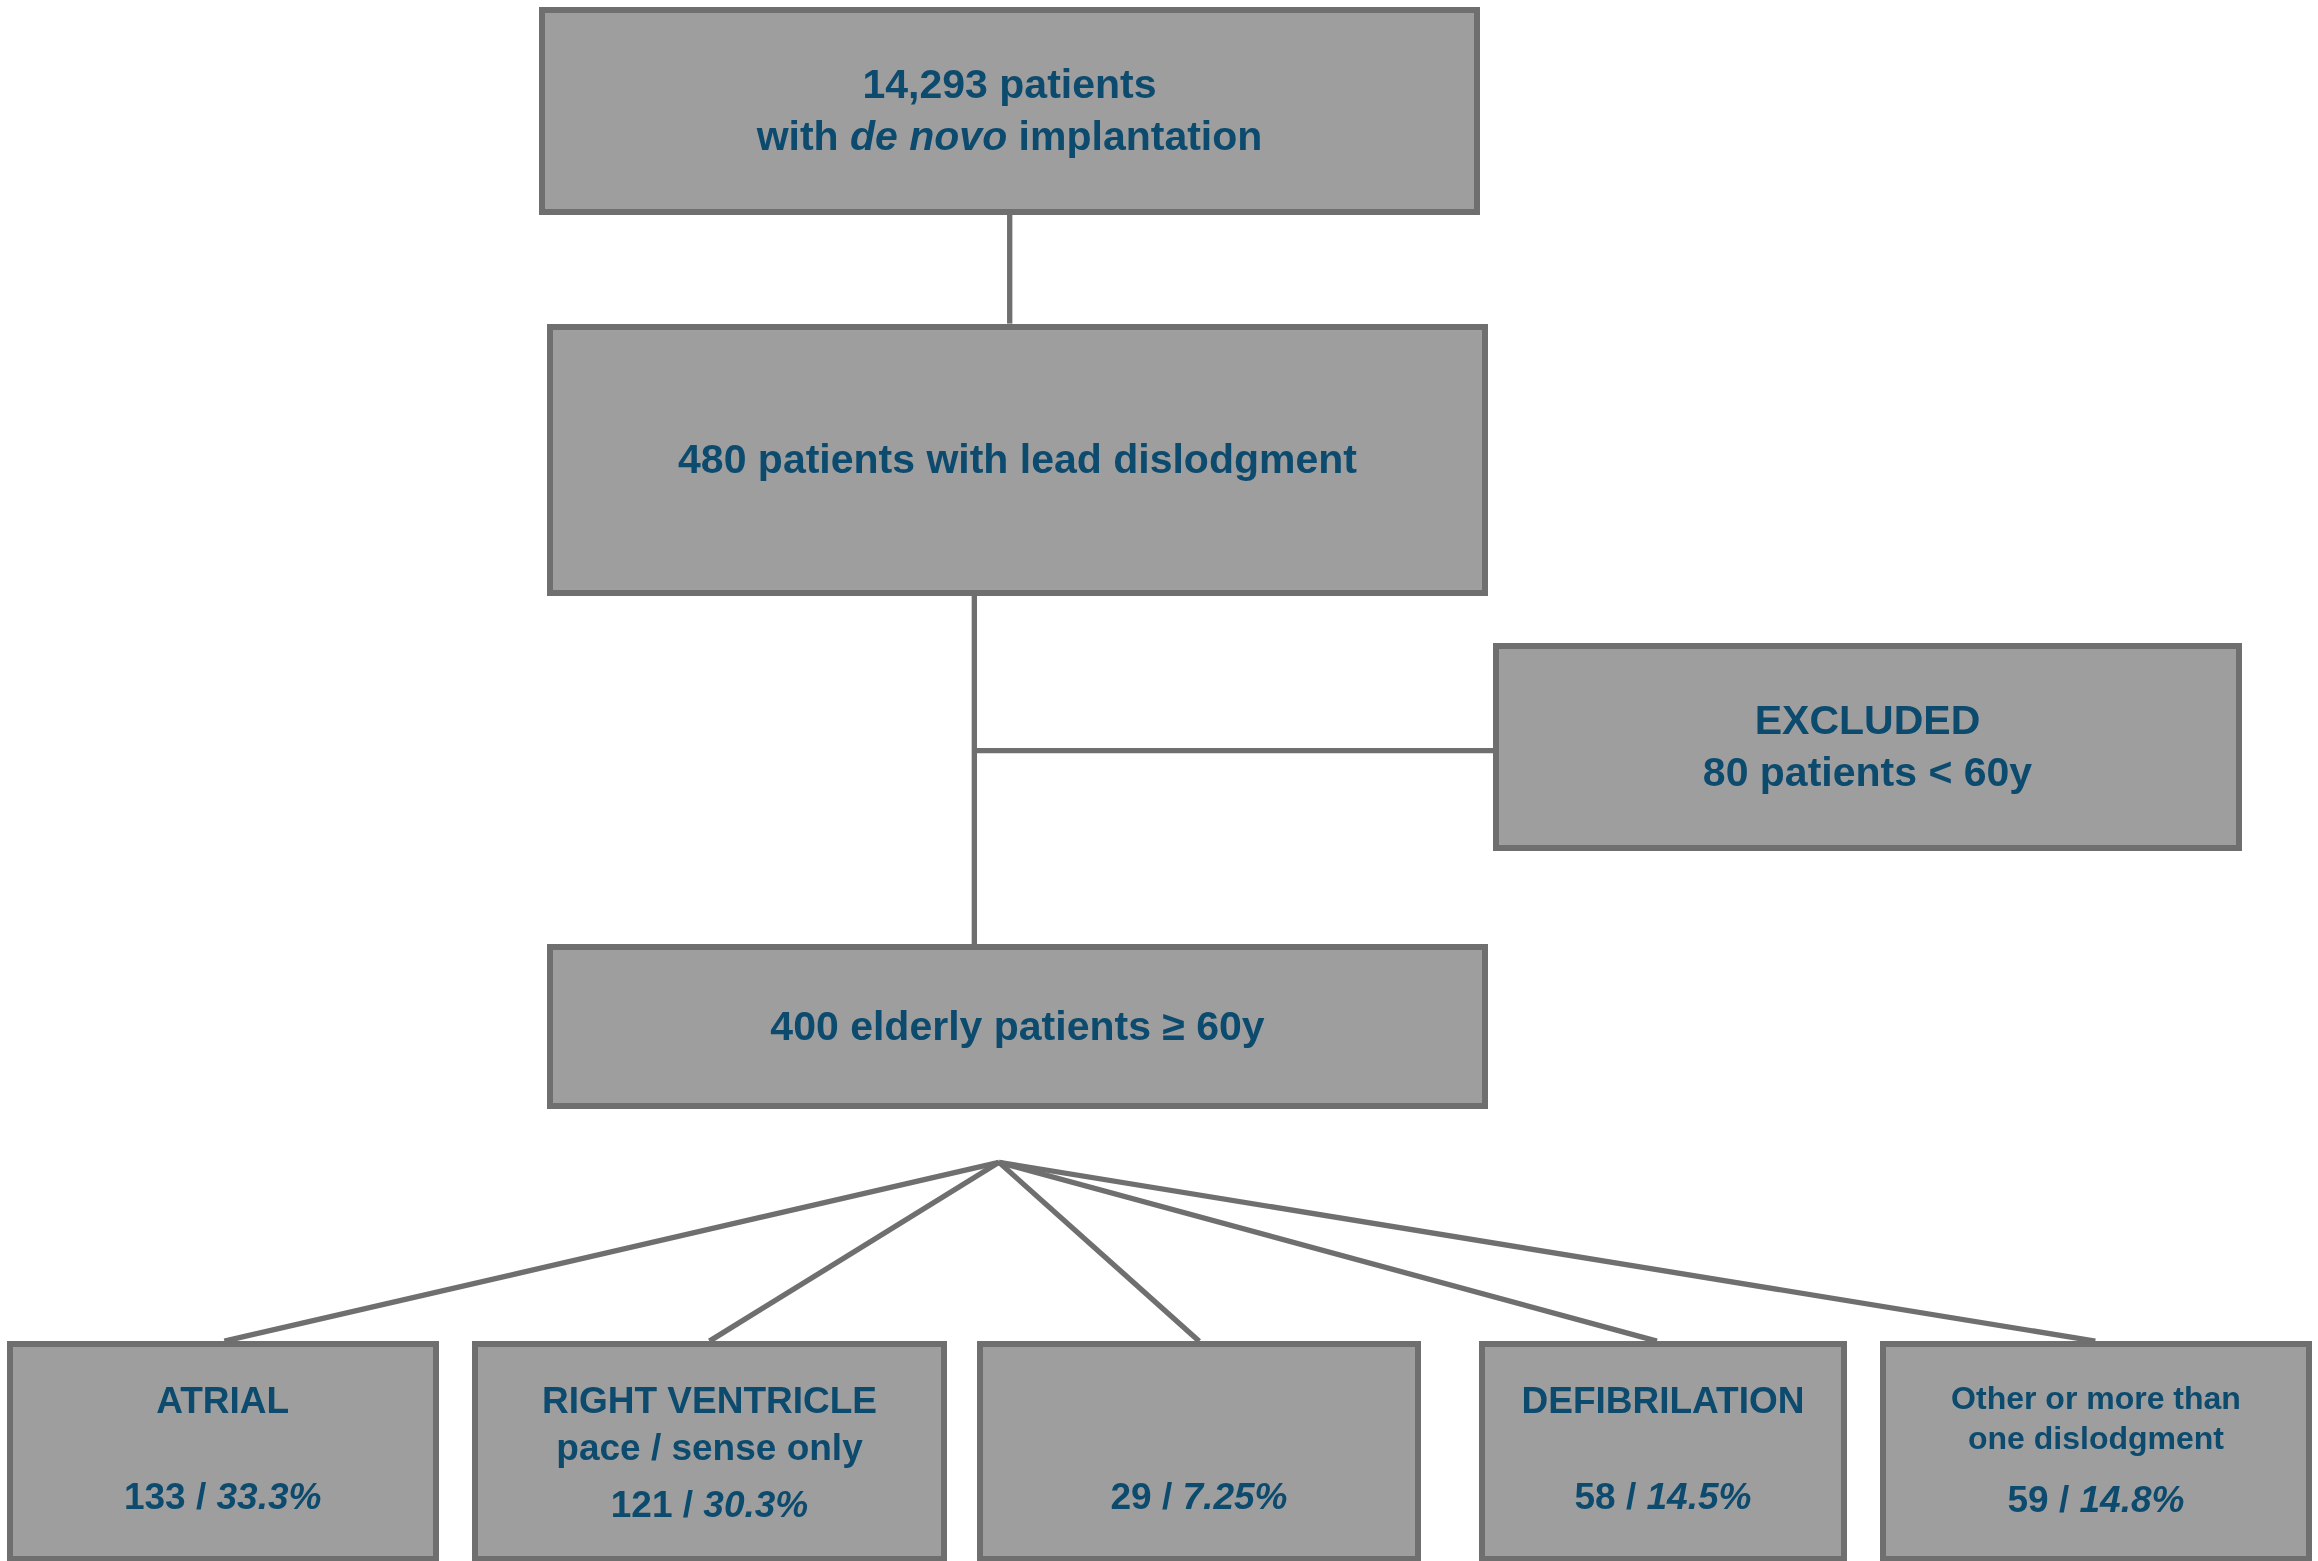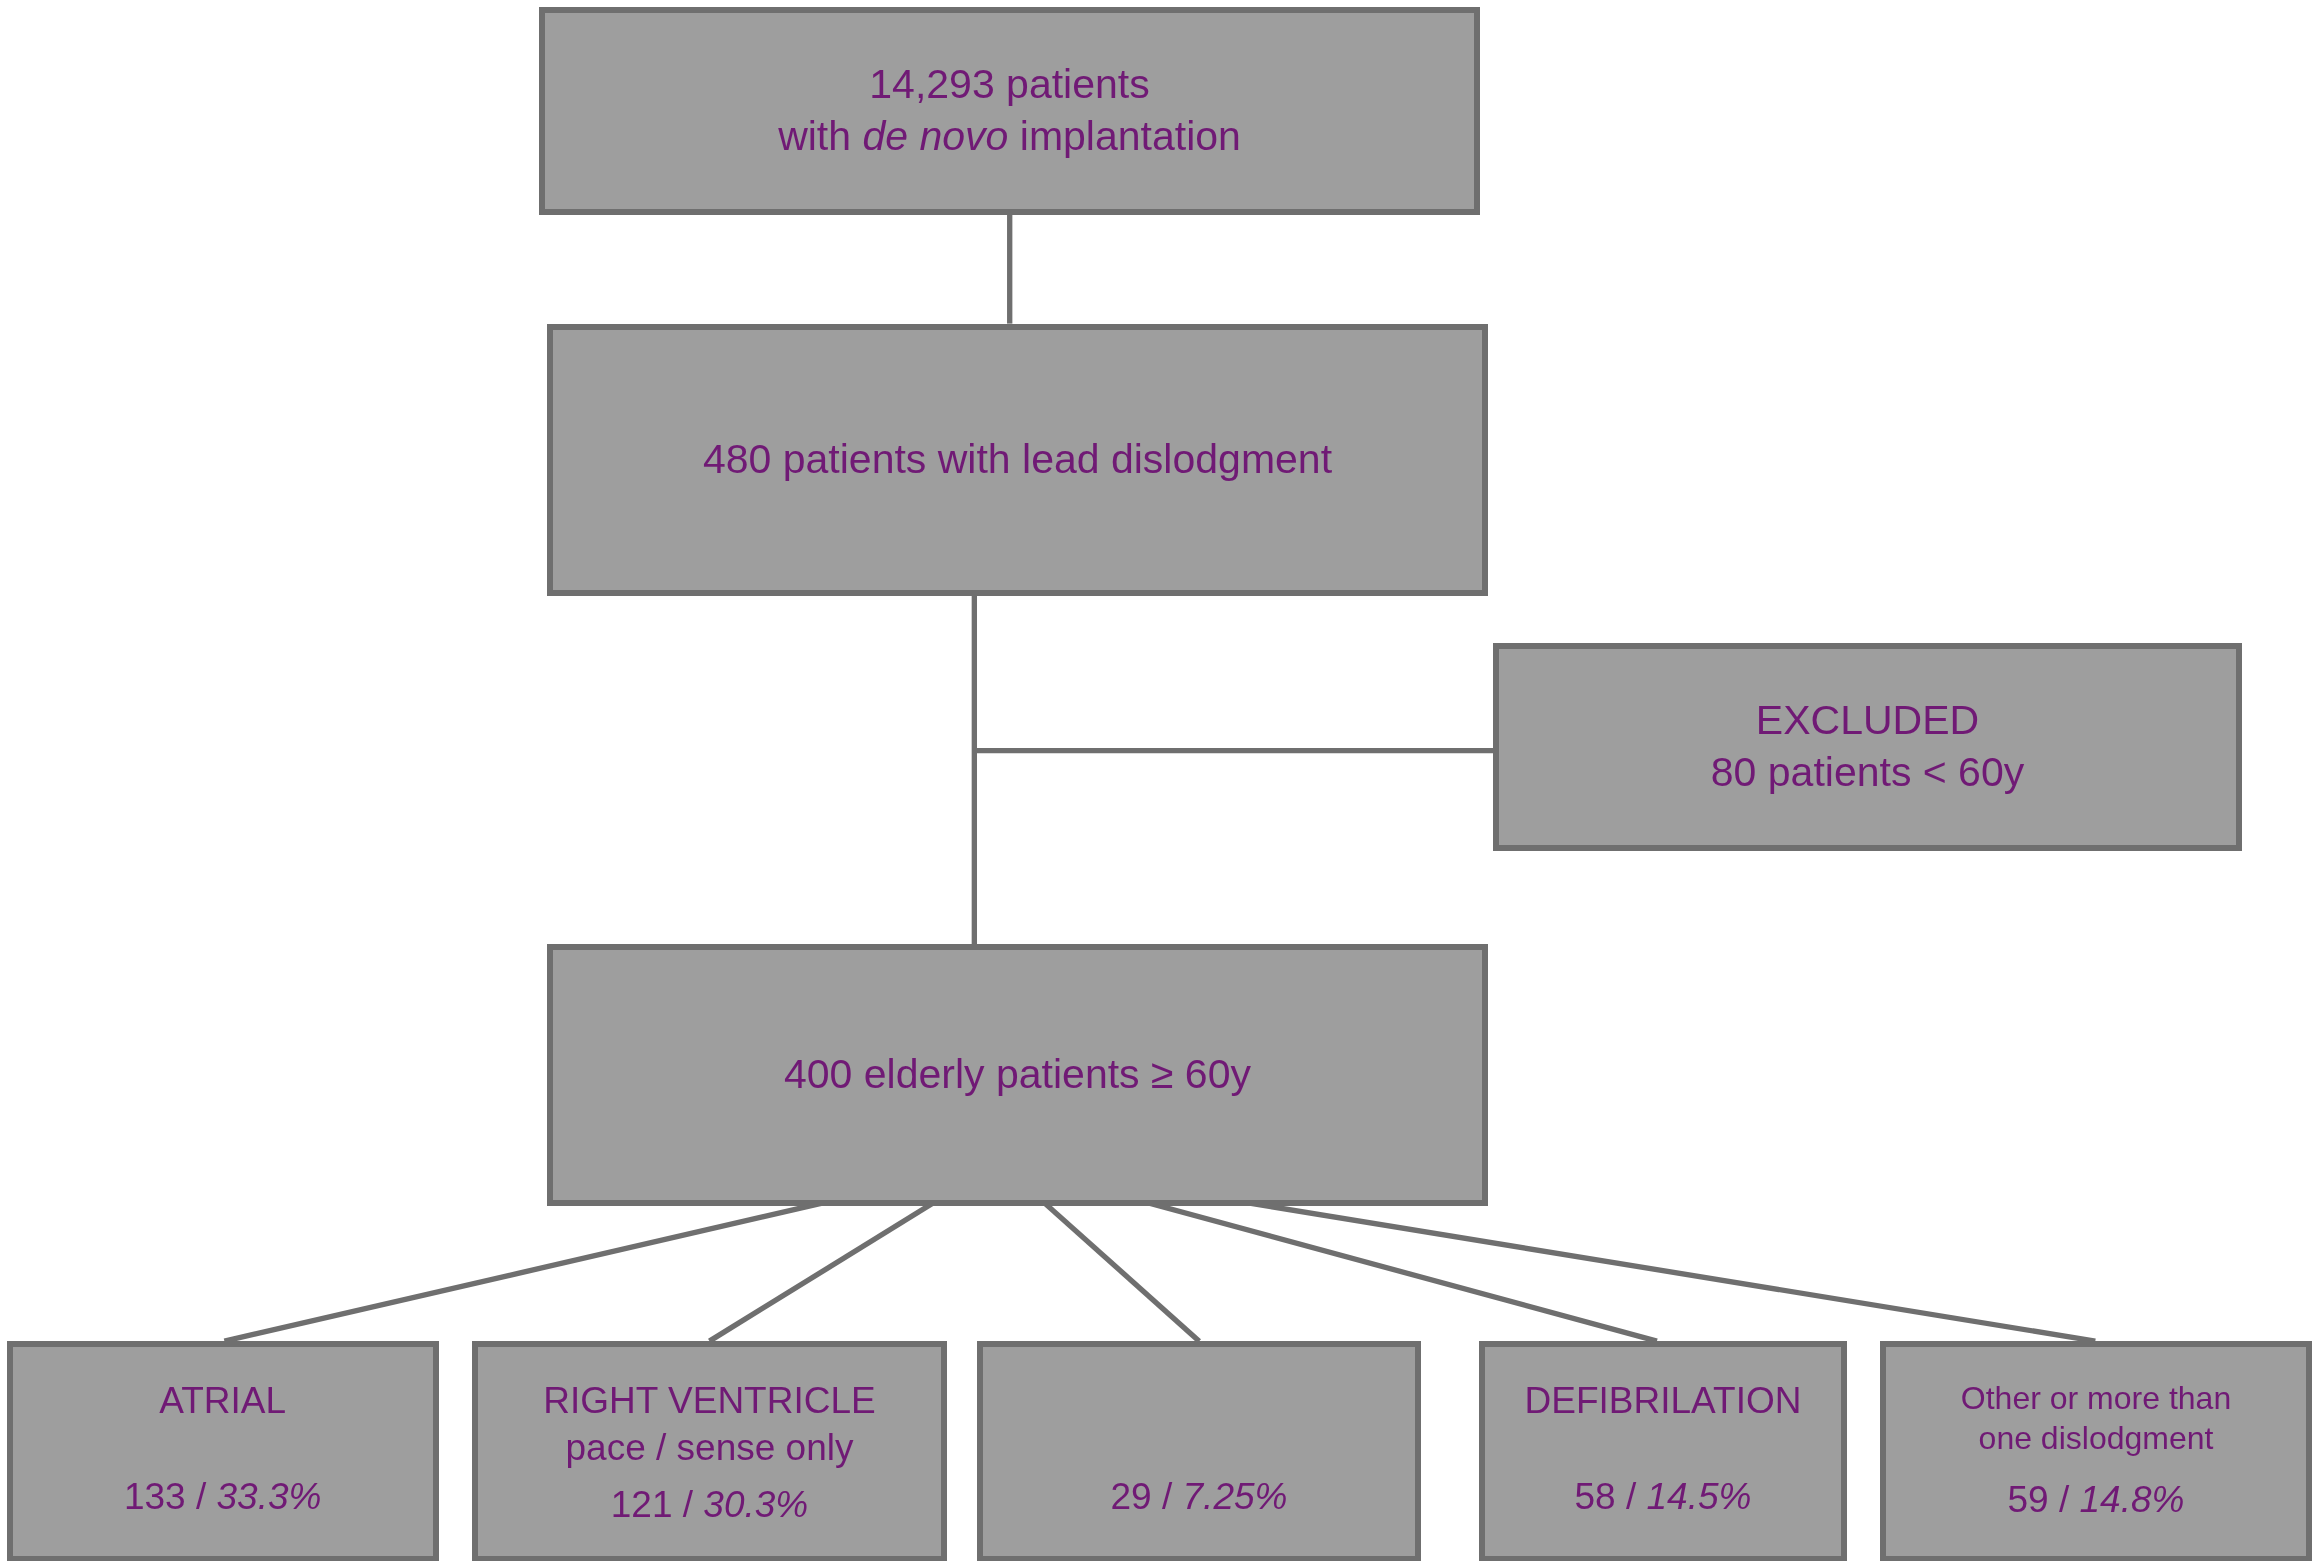--- a/index.html
+++ b/index.html
@@ -22,38 +22,38 @@
     top: 0;
     width: 2319px;
     height: 1562px;
     pointer-events: none;
   }
   .node {
     position: absolute;
     box-sizing: border-box;
     background: #9e9e9e;
     border: 6px solid #6f6f6f;
-    color: #701a75;
+    color: #0c4a6e;
     display: flex;
     flex-direction: column;
     align-items: center;
     justify-content: center;
     text-align: center;
-    font-weight: normal;
+    font-weight: bold;
     line-height: 1.26;
     z-index: 3;
   }
   .node .line { display: block; white-space: nowrap; }
   .node .it { font-style: italic; }
 
   
   #node-total      { left: 539px;  top: 6.7px;   width: 941px; height: 208px; font-size: 41px; }
   #node-dislodg    { left: 547px;  top: 324px;  width: 941px; height: 272px; font-size: 41px; }
   #node-excluded   { left: 1493px; top: 643px;  width: 749px; height: 208px; font-size: 41px; }
-  #node-elderly    { left: 547px;  top: 944px; width: 941px; height: 262px; font-size: 41px; }
+  #node-elderly    { left: 547px;  top: 944px; width: 941px; height: 165px; font-size: 41px; }
 
   .leaf {
     justify-content: flex-start;
     padding-top: 31px;
   }
   .leaf .title-block { width: 100%; }
   .leaf .count-block { width: 100%; position: absolute; bottom: 35px; left: 0; }
 
   #leaf-atrial     { left: 6.7px;   top: 1341px; width: 432px; height: 221px; font-size: 37px; }
   #leaf-rv         { left: 472px;  top: 1341px; width: 475px; height: 221px; font-size: 37px; }

